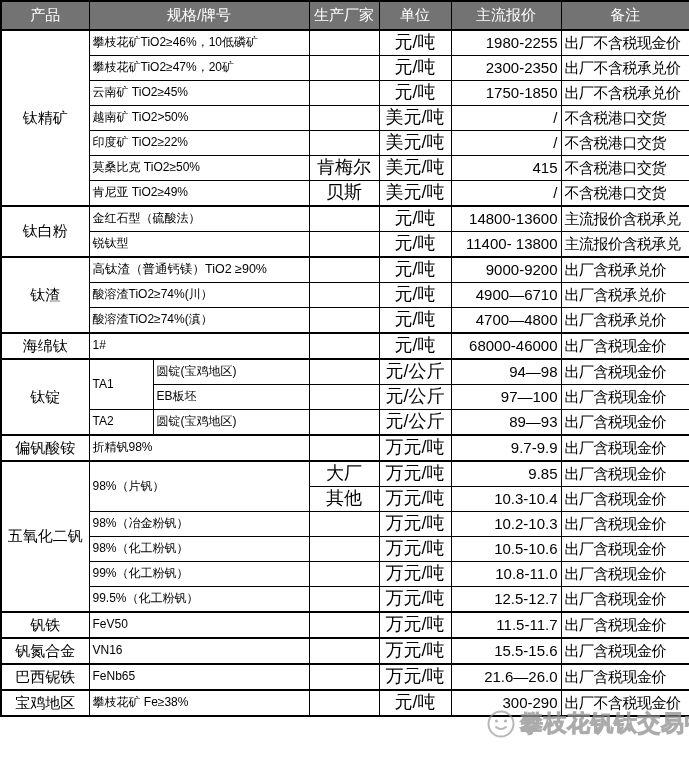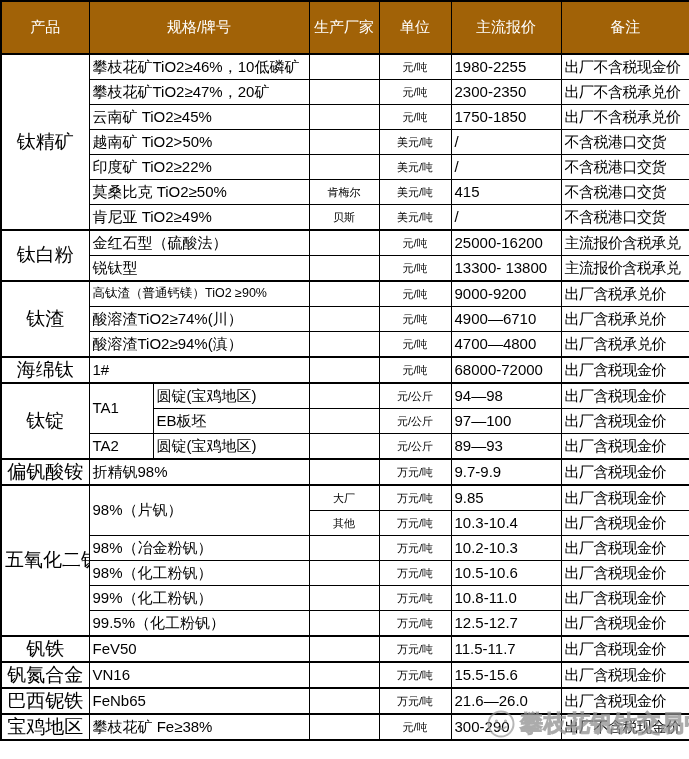--- a/index.html
+++ b/index.html
@@ -11,46 +11,46 @@
     font-family: "Liberation Sans", "DejaVu Sans", sans-serif;
     overflow: hidden;
   }
   table.price-table {
     width: 689px;
     border-collapse: collapse;
     table-layout: fixed;
     border: 2px solid #000000;
   }
   .price-table th {
-    background: #a16207;
+    background: #737373;
     color: #ffffff;
     font-size: 15px;
     font-weight: 500;
     height: 27px;
     border: 1px solid #000000;
     border-bottom: 2px solid #000000;
-    padding: 12px 2px;
+    padding: 0 2px;
     text-align: center;
   }
   .price-table td {
     border: 1px solid #000000;
     height: 24px;
     font-size: 14px;
     color: #000000;
     padding: 0 3px;
     white-space: nowrap;
     overflow: hidden;
     line-height: 1.1;
   }
   .price-table tr.group-start td { border-top: 2px solid #000000; }
-  td.product { text-align: center; font-size: 19px; }
-  td.spec, td.ta, td.detail { text-align: left; font-size: 15px; }
+  td.product { text-align: center; font-size: 15px; }
+  td.spec, td.ta, td.detail { text-align: left; font-size: 12px; }
   td.note { text-align: left; font-size: 15px; letter-spacing: -0.5px; }
-  td.maker, td.unit { text-align: center; font-size: 11px; }
-  td.price { text-align: left; font-size: 15px; font-family: "Liberation Sans", "DejaVu Sans", sans-serif; }
+  td.maker, td.unit { text-align: center; font-size: 18px; }
+  td.price { text-align: right; font-size: 15px; font-family: "Liberation Sans", "DejaVu Sans", sans-serif; }
   td.small { font-size: 12.5px; }
   .watermark {
     position: absolute;
     left: 486px;
     top: 708px;
     display: flex;
     align-items: center;
     gap: 4px;
     pointer-events: none;
     opacity: 0.85;
@@ -139,58 +139,58 @@
           <td class="maker">贝斯</td>
           <td class="unit">美元/吨</td>
           <td class="price">/</td>
           <td class="note">不含税港口交货</td>
         </tr>
         <tr class="group-start">
           <td rowspan="2" class="product">钛白粉</td>
           <td colspan="2" class="spec">金红石型（硫酸法）</td>
           <td class="maker"></td>
           <td class="unit">元/吨</td>
-          <td class="price">25000-16200</td>
+          <td class="price">14800-13600</td>
           <td class="note">主流报价含税承兑</td>
         </tr>
         <tr>
           <td colspan="2" class="spec">锐钛型</td>
           <td class="maker"></td>
           <td class="unit">元/吨</td>
-          <td class="price">13300- 13800</td>
+          <td class="price">11400- 13800</td>
           <td class="note">主流报价含税承兑</td>
         </tr>
         <tr class="group-start">
           <td rowspan="3" class="product">钛渣</td>
           <td colspan="2" class="spec small">高钛渣（普通钙镁）TiO2 ≥90%</td>
           <td class="maker"></td>
           <td class="unit">元/吨</td>
           <td class="price">9000-9200</td>
           <td class="note">出厂含税承兑价</td>
         </tr>
         <tr>
           <td colspan="2" class="spec">酸溶渣TiO2≥74%(川）</td>
           <td class="maker"></td>
           <td class="unit">元/吨</td>
           <td class="price">4900—6710</td>
           <td class="note">出厂含税承兑价</td>
         </tr>
         <tr>
-          <td colspan="2" class="spec">酸溶渣TiO2≥94%(滇）</td>
+          <td colspan="2" class="spec">酸溶渣TiO2≥74%(滇）</td>
           <td class="maker"></td>
           <td class="unit">元/吨</td>
           <td class="price">4700—4800</td>
           <td class="note">出厂含税承兑价</td>
         </tr>
         <tr class="group-start">
           <td class="product">海绵钛</td>
           <td colspan="2" class="spec">1#</td>
           <td class="maker"></td>
           <td class="unit">元/吨</td>
-          <td class="price">68000-72000</td>
+          <td class="price">68000-46000</td>
           <td class="note">出厂含税现金价</td>
         </tr>
         <tr class="group-start">
           <td rowspan="3" class="product">钛锭</td>
           <td rowspan="2" class="ta">TA1</td>
           <td class="detail">圆锭(宝鸡地区)</td>
           <td class="maker"></td>
           <td class="unit">元/公斤</td>
           <td class="price">94—98</td>
           <td class="note">出厂含税现金价</td>

